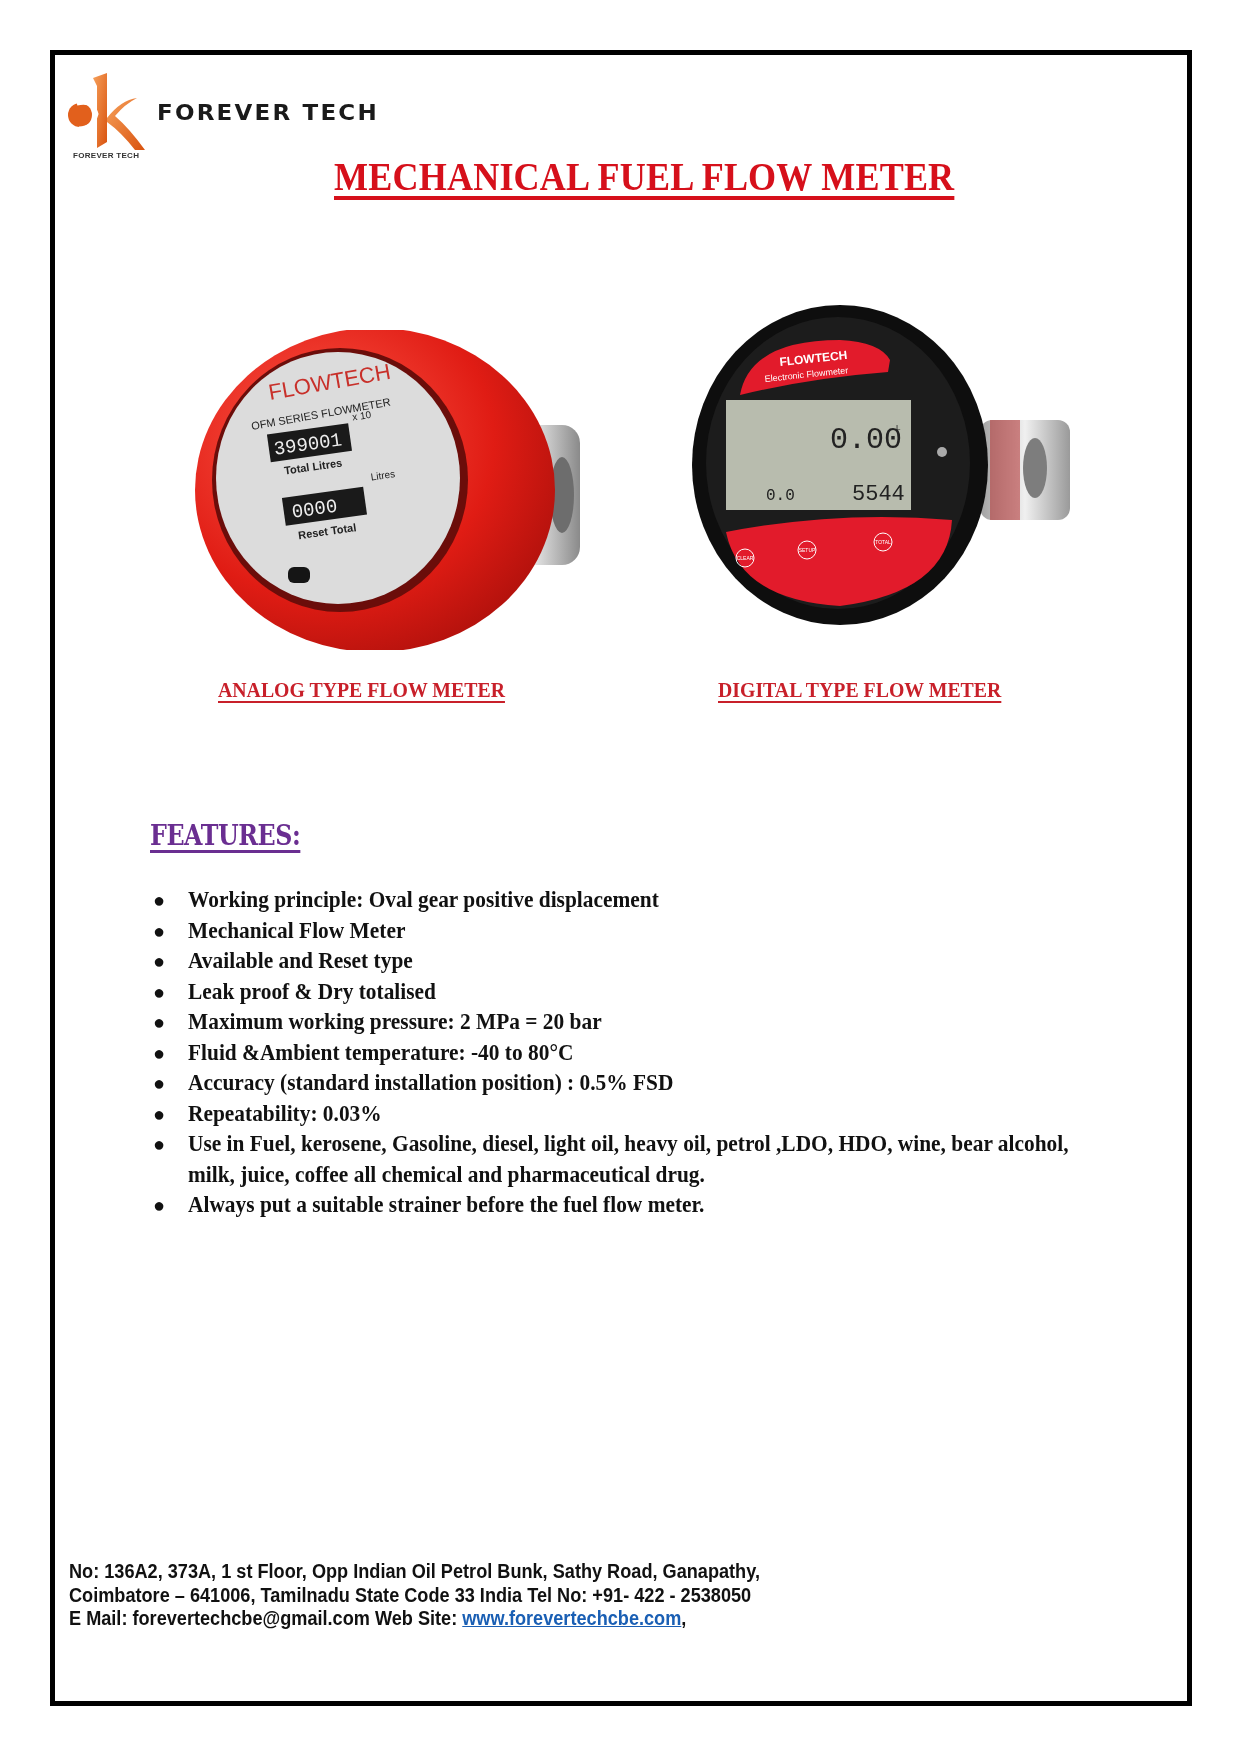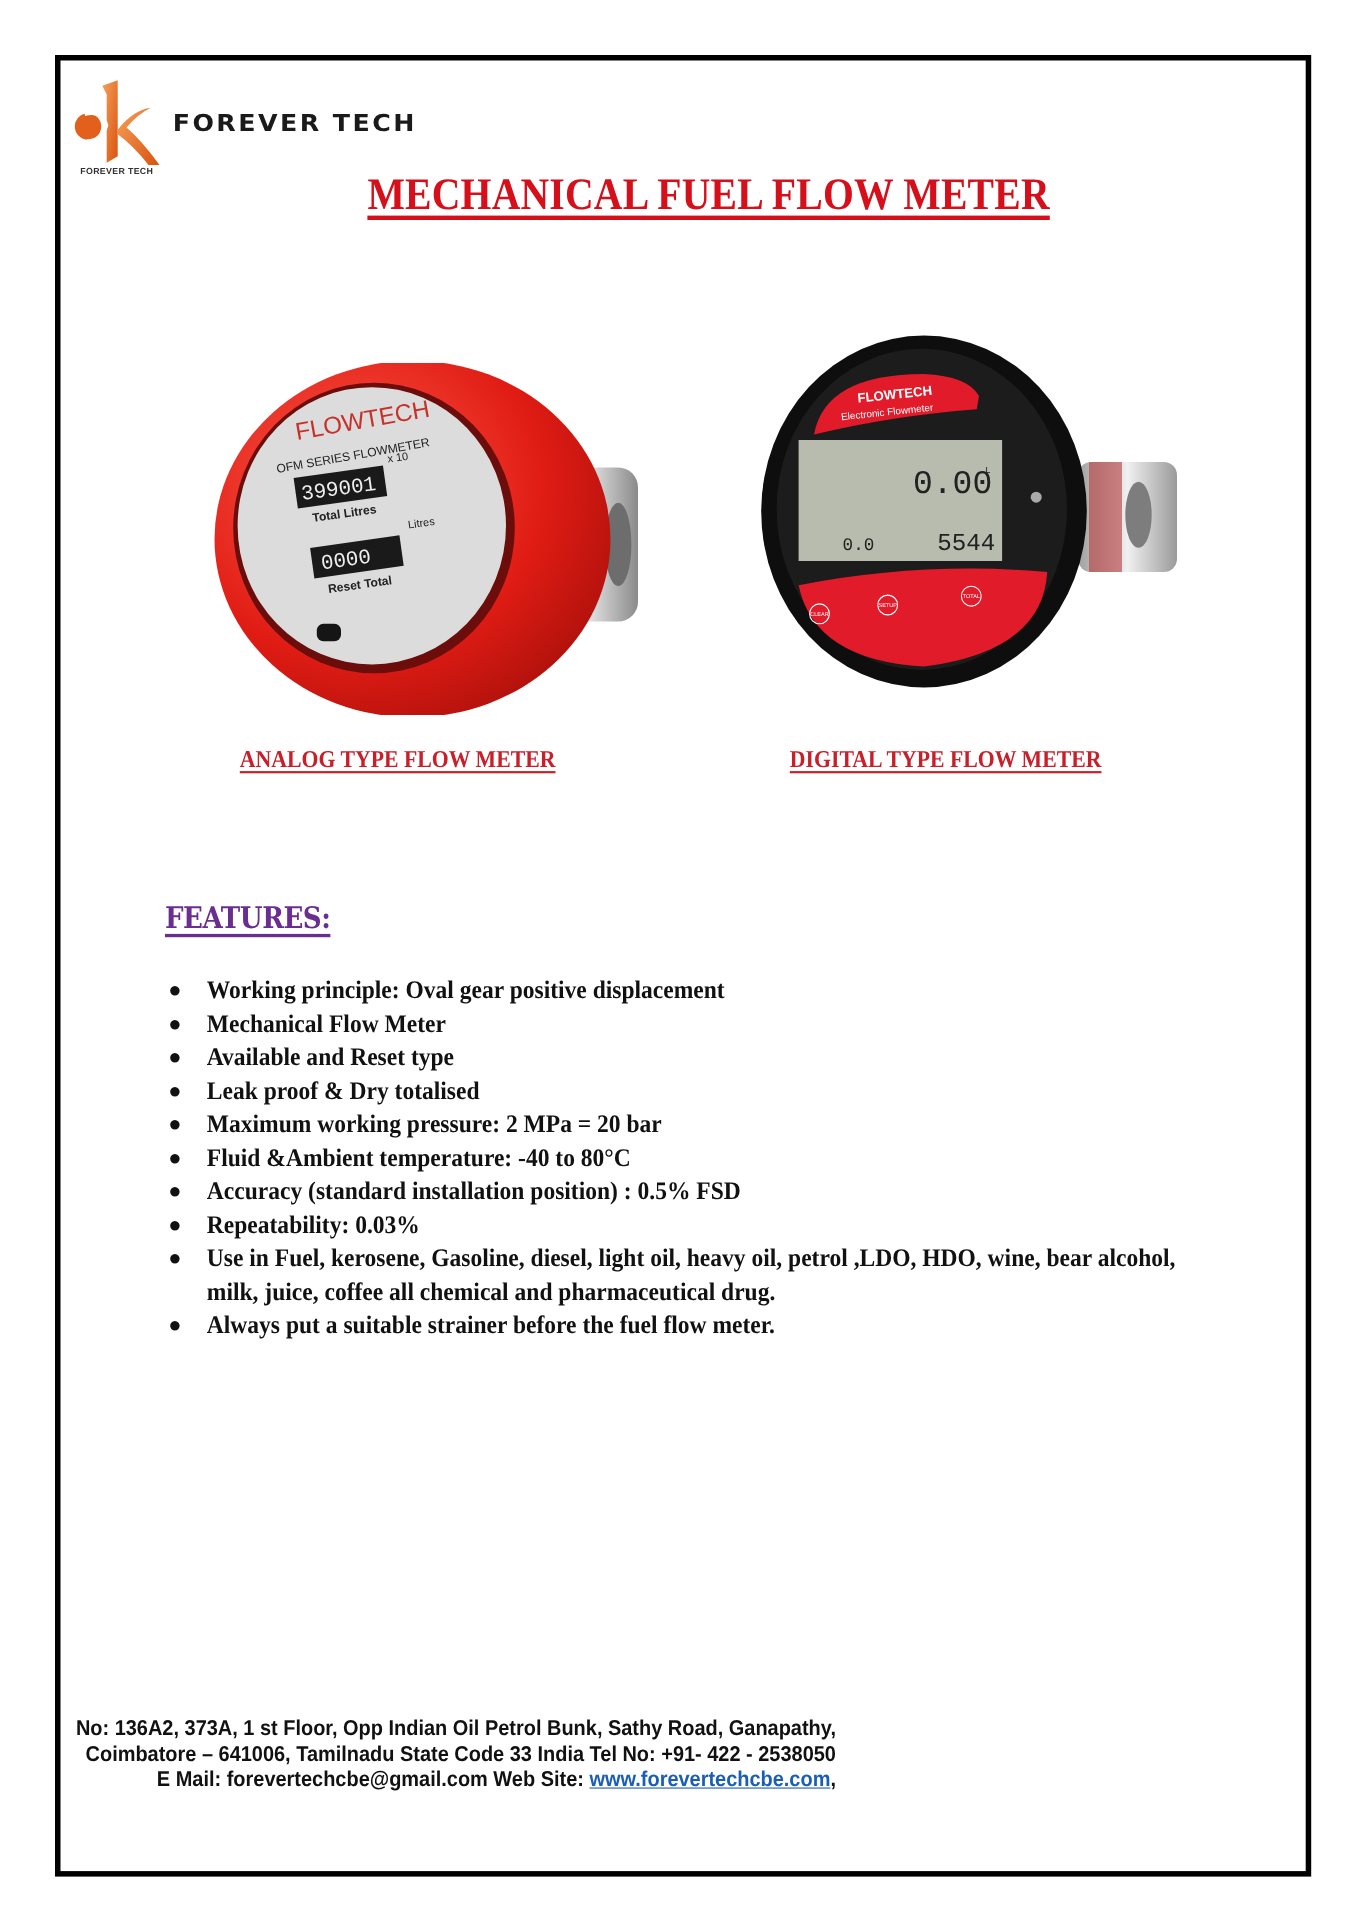--- a/index.html
+++ b/index.html
@@ -23,21 +23,21 @@
   .cap-digital { left:718px; top:677px; }
 
   .features-heading { position:absolute; left:150px; top:820px; font-family:"DejaVu Serif", serif; font-size:27px; font-weight:bold; color:#6a2e91; text-decoration:underline; text-decoration-thickness:3px; text-underline-offset:5px; letter-spacing:-0.5px; transform:scaleX(0.88); transform-origin:left; }
 
   .features { position:absolute; left:150px; top:885px; width:960px; margin:0; padding:0; list-style:none; }
   .features li { position:relative; padding-left:38px; font-family:"Liberation Serif", serif; font-weight:bold; font-size:23px; line-height:30.5px; color:#111; }
   .features li .bullet { position:absolute; left:3px; top:0; font-size:20px; }
   .features li .text { display:inline-block; transform:scaleX(0.93); transform-origin:left; white-space:nowrap; }
   .features li.wrap .text { white-space:normal; width:990px; }
 
-  .footer { position:absolute; left:69px; top:1560px; font-family:"Liberation Sans", sans-serif; font-weight:bold; font-size:19.5px; line-height:23.5px; color:#111;text-align:right; }
+  .footer { position:absolute; left:69px; top:1560px; font-family:"Liberation Sans", sans-serif; font-weight:bold; font-size:19.5px; line-height:23.5px; color:#111; }
   .footer .line { white-space:nowrap; transform:scaleX(0.93); transform-origin:left; }
   .footer a { color:#1a5fb4; text-decoration:underline; }
 </style>
 </head>
 <body>
 
 <div class="frame"></div>
 
 <svg class="logo" viewBox="0 0 95 95">
   <defs>

